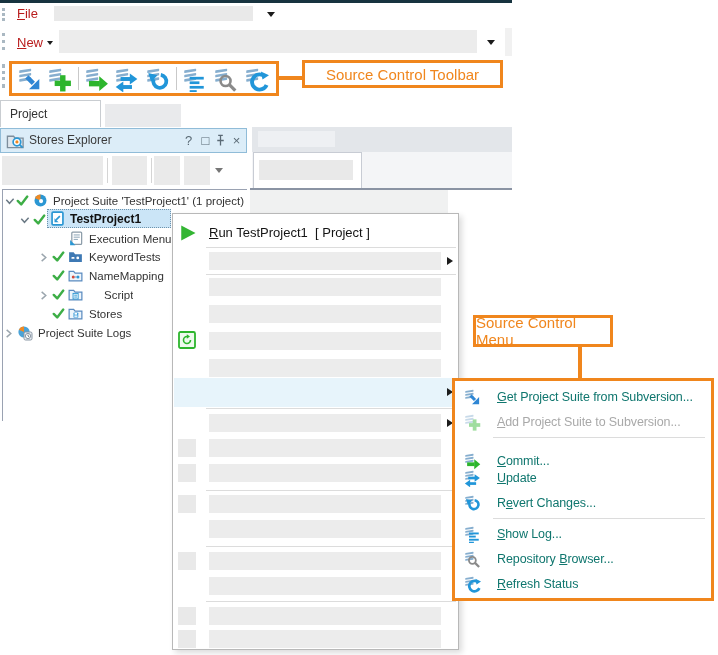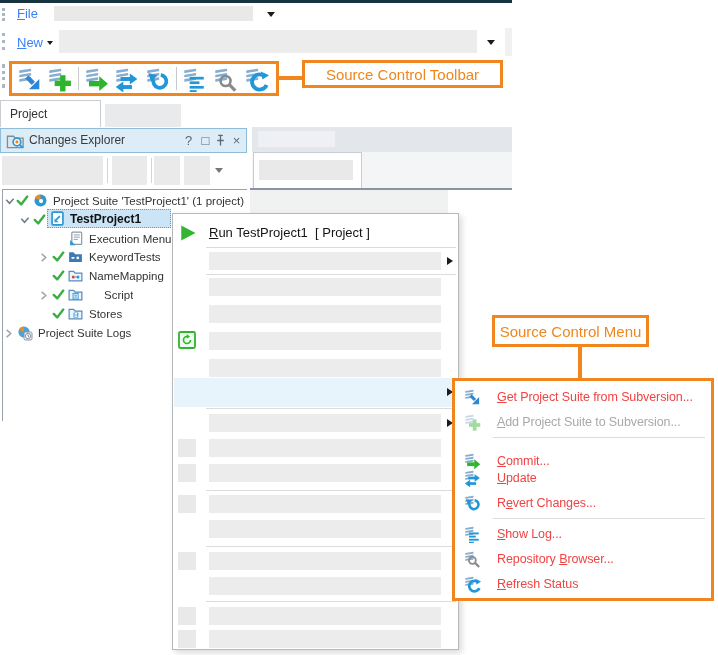--- a/index.html
+++ b/index.html
@@ -3,21 +3,21 @@
 <meta charset="utf-8">
 <style>
   * { margin:0; padding:0; box-sizing:border-box; }
   html,body { background:#fff; }
   body { font-family:"Liberation Sans","DejaVu Sans",sans-serif; color:#2b2b2b; }
   .page { position:relative; width:718px; height:655px; background:#fff; overflow:hidden; }
   .abs { position:absolute; }
   .grip { width:3px; border-left:3px dotted #aab8c2; }
   .ph { background:#ececec; }
   .caret { width:0; height:0; border-left:4px solid transparent; border-right:4px solid transparent; border-top:5px solid #1b1b1b; }
-  .menulabel { font-size:13px; color:#3b82f6; }
+  .menulabel { font-size:13px; color:#b91c1c; }
   .k { text-decoration:underline; }
   .pre-ws { white-space:pre; }
 
   
   .sc-box { border:3px solid #F0861D; background:#fff; }
   .tsep { width:1px; background:#c9c9c9; }
   .annot { border:3px solid #F0861D; background:#fff; color:#F0861D; font-size:15px;
            display:flex; align-items:center; justify-content:center; }
   .conn { background:#F0861D; }
 
@@ -41,21 +41,21 @@
   .msep { height:1px; background:#dcdcdc; }
   .mbar { background:#ececec; height:18px; }
   .msq { background:#e9e9e9; width:18px; height:18px; }
   .mlabel { font-size:13px; color:#141414; }
   .sc-row { background:#e7f4fb; }
   .marrow { width:0; height:0; border-top:4px solid transparent; border-bottom:4px solid transparent; border-left:6px solid #1c1c1c; }
 
   
   .smenu { border:3px solid #F0861D; background:#fff; z-index:6; }
   .sm-item { position:absolute; left:0; width:256px; height:25px; }
-  .sm-text { position:absolute; left:42px; top:0; line-height:25px; font-size:12.5px; letter-spacing:-0.1px; color:#ef4444; white-space:nowrap; }
+  .sm-text { position:absolute; left:42px; top:0; line-height:25px; font-size:12.5px; letter-spacing:-0.1px; color:#0f766e; white-space:nowrap; }
   .sm-icon { position:absolute; left:8px; top:3px; }
   .sm-sep { position:absolute; left:38px; right:6px; height:1px; background:#dcdcdc; }
   .disabled .sm-text { color:#a9a9a9; }
   .disabled .sm-icon { opacity:.45; }
 </style>
 </head>
 <body>
 
 <svg width="0" height="0" style="position:absolute">
   <defs>
@@ -253,21 +253,21 @@
 
   <div class="abs tab-active" style="left:0;top:100px;width:101px;height:27px">
     <span>Project Workspace</span>
   </div>
   <div class="abs tab-ghost" style="left:105px;top:104px;width:76px;height:23px"></div>
 
   <div class="abs exp-header" style="left:0;top:128px;width:247px;height:25px">
     <svg class="abs" style="left:5px;top:3px" width="19" height="19">
         <use href="#ic-explorer"></use>
       </svg>
-    <div class="abs exp-title" style="left:28px;top:0">Changes Explorer</div>
+    <div class="abs exp-title" style="left:28px;top:0">Stores Explorer</div>
     <div class="abs hbtn" style="left:180px;top:0"><span>?</span></div>
     <div class="abs hbtn" style="left:197px;top:0"><span>□</span></div>
     <svg class="abs" style="left:213px;top:5px" width="13" height="13">
         <use href="#ic-pin"></use>
       </svg>
     <div class="abs hbtn" style="left:228px;top:0"><span>×</span></div>
   </div>
 
   <div class="abs" style="left:252px;top:127px;width:260px;height:25px;background:#e3e6ea"></div>
   <div class="abs" style="left:258px;top:131px;width:77px;height:16px;background:#eef0f3"></div>
@@ -409,21 +409,21 @@
     <div class="abs mbar" style="left:36px;top:338px;width:232px"></div>
     <div class="abs mbar" style="left:36px;top:363px;width:232px"></div>
     <div class="abs msep" style="left:33px;right:2px;top:387px"></div>
 
     <div class="abs msq" style="left:5px;top:393px"></div>
     <div class="abs mbar" style="left:36px;top:393px;width:232px"></div>
     <div class="abs msq" style="left:5px;top:416px"></div>
     <div class="abs mbar" style="left:36px;top:416px;width:232px"></div>
   </div>
 
-  <div class="abs annot" style="left:492px;top:315px;width:157px;height:32px">
+  <div class="abs annot" style="left:473px;top:315px;width:140px;height:32px">
     <span>Source Control Menu</span>
   </div>
   <div class="abs conn" style="left:578px;top:347px;width:4px;height:31px"></div>
 
   <div class="abs smenu" style="left:452px;top:378px;width:262px;height:223px">
     <div class="sm-item" style="top:4px">
       <svg class="sm-icon" width="18" height="18">
           <use href="#ic-get"></use>
         </svg>
       <span class="sm-text"><span class="k">G</span><span>et Project Suite from Subversion...</span></span>

